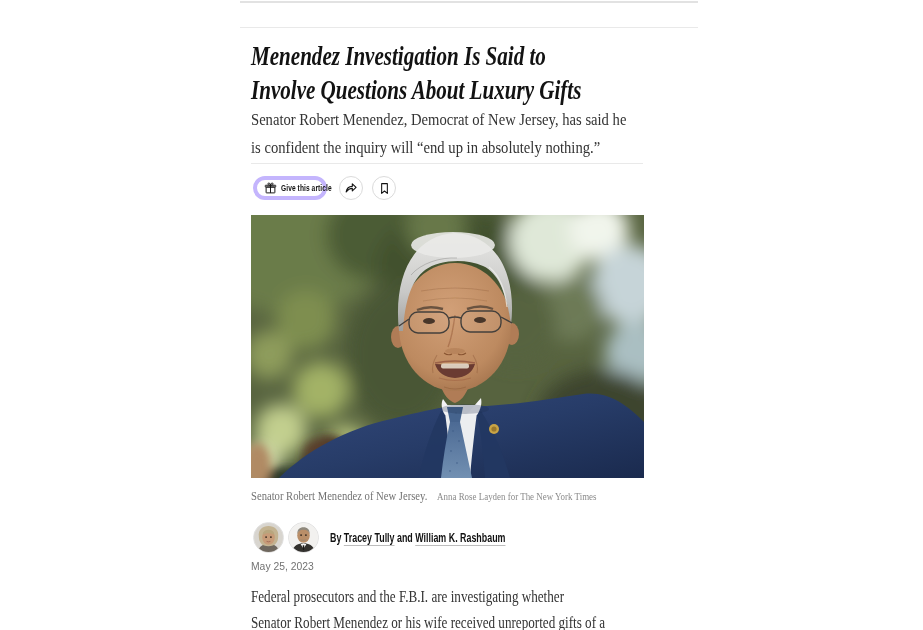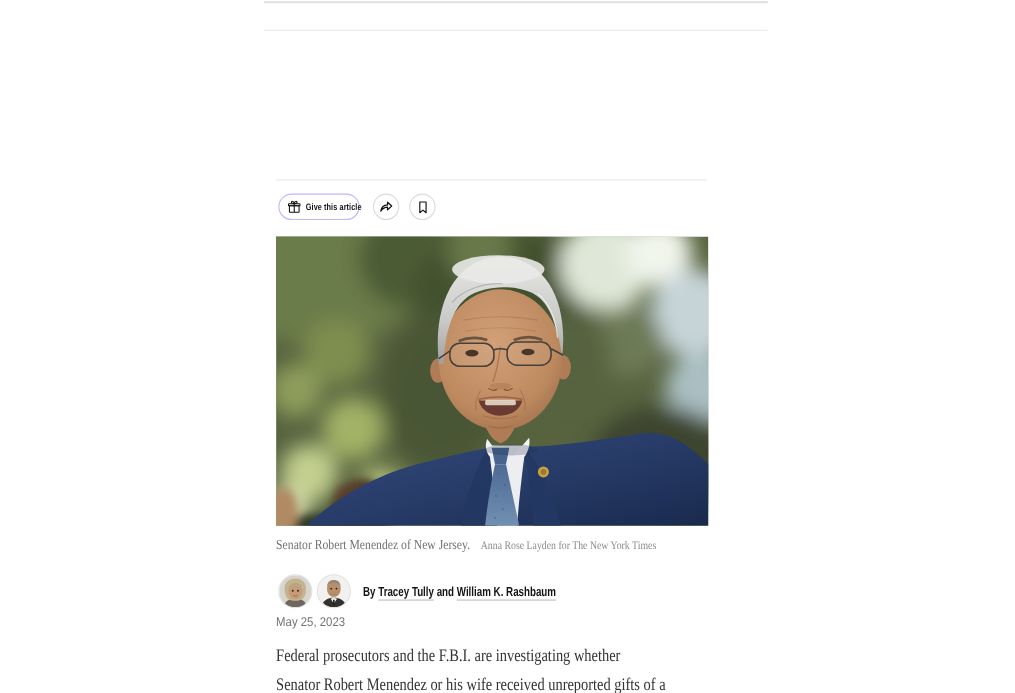--- a/index.html
+++ b/index.html
@@ -19,21 +19,21 @@
   #headline{left:251px;top:39px;width:400px;color:#121212;}
   .hl-line{font-family:"Liberation Serif",serif;font-style:italic;font-weight:700;
       font-size:27px;line-height:34px;white-space:nowrap;transform:scaleX(0.78);
       transform-origin:0 50%;}
   #summary{left:251px;top:106px;width:400px;color:#333333;}
   .sum-line{font-family:"Liberation Serif",serif;font-size:17px;line-height:28px;
       white-space:nowrap;transform:scaleX(0.86);transform-origin:0 50%;}
   #rule-summary{left:251px;top:163px;width:392px;height:1px;background:#e9e9e9;}
 
   
-  #give-btn{left:253px;top:176px;width:74px;height:24px;border:1px solid #c4b5fd;
+  #give-btn{left:253px;top:176px;width:74px;height:24px;border:4px solid #c4b5fd;
       border-radius:13px;display:flex;align-items:center;padding-left:7px;box-sizing:border-box;
       background:#fff;cursor:pointer;}
   .pill-label{display:inline-block;font-size:8.5px;font-weight:600;color:#121212;
       white-space:nowrap;margin-left:4px;transform:scaleX(0.78);transform-origin:0 50%;
       letter-spacing:0.1px;}
   .circle-btn{width:24px;height:24px;border:1px solid #dbdbdb;border-radius:50%;
       background:#fff;display:flex;align-items:center;justify-content:center;cursor:pointer;
       box-sizing:border-box;}
   #share-btn{left:339px;top:176px;}
   #save-btn{left:372px;top:176px;}
@@ -65,21 +65,29 @@
 </head>
 <body>
 
 <div id="canvas">
 
   <div class="abs" id="rule-top"></div>
 
 
   <div class="abs" id="rule-mast"></div>
 
-
+  <div class="abs" id="headline">
+    <div class="hl-line">Menendez Investigation Is Said to</div>
+    <div class="hl-line">Involve Questions About Luxury Gifts</div>
+  </div>
+
+  <div class="abs" id="summary">
+    <div class="sum-line">Senator Robert Menendez, Democrat of New Jersey, has said he</div>
+    <div class="sum-line">is confident the inquiry will “end up in absolutely nothing.”</div>
+  </div>
 
   <div class="abs" id="rule-summary"></div>
 
   <div class="abs" id="give-btn">
     <span style="display:flex;">
       <svg width="13" height="13" viewBox="0 0 16 16" fill="none" stroke="#121212" stroke-width="1.2">
         <rect x="2.6" y="6.2" width="10.8" height="7.2" rx="0.5"></rect>
         <rect x="1.6" y="4" width="12.8" height="2.2" rx="0.4"></rect>
         <line x1="8" y1="4" x2="8" y2="13.4"></line>
         <path d="M8 4 C5.2 4 4.2 2.4 5.2 1.5 C6.2 0.7 7.8 1.7 8 4 Z"></path>

